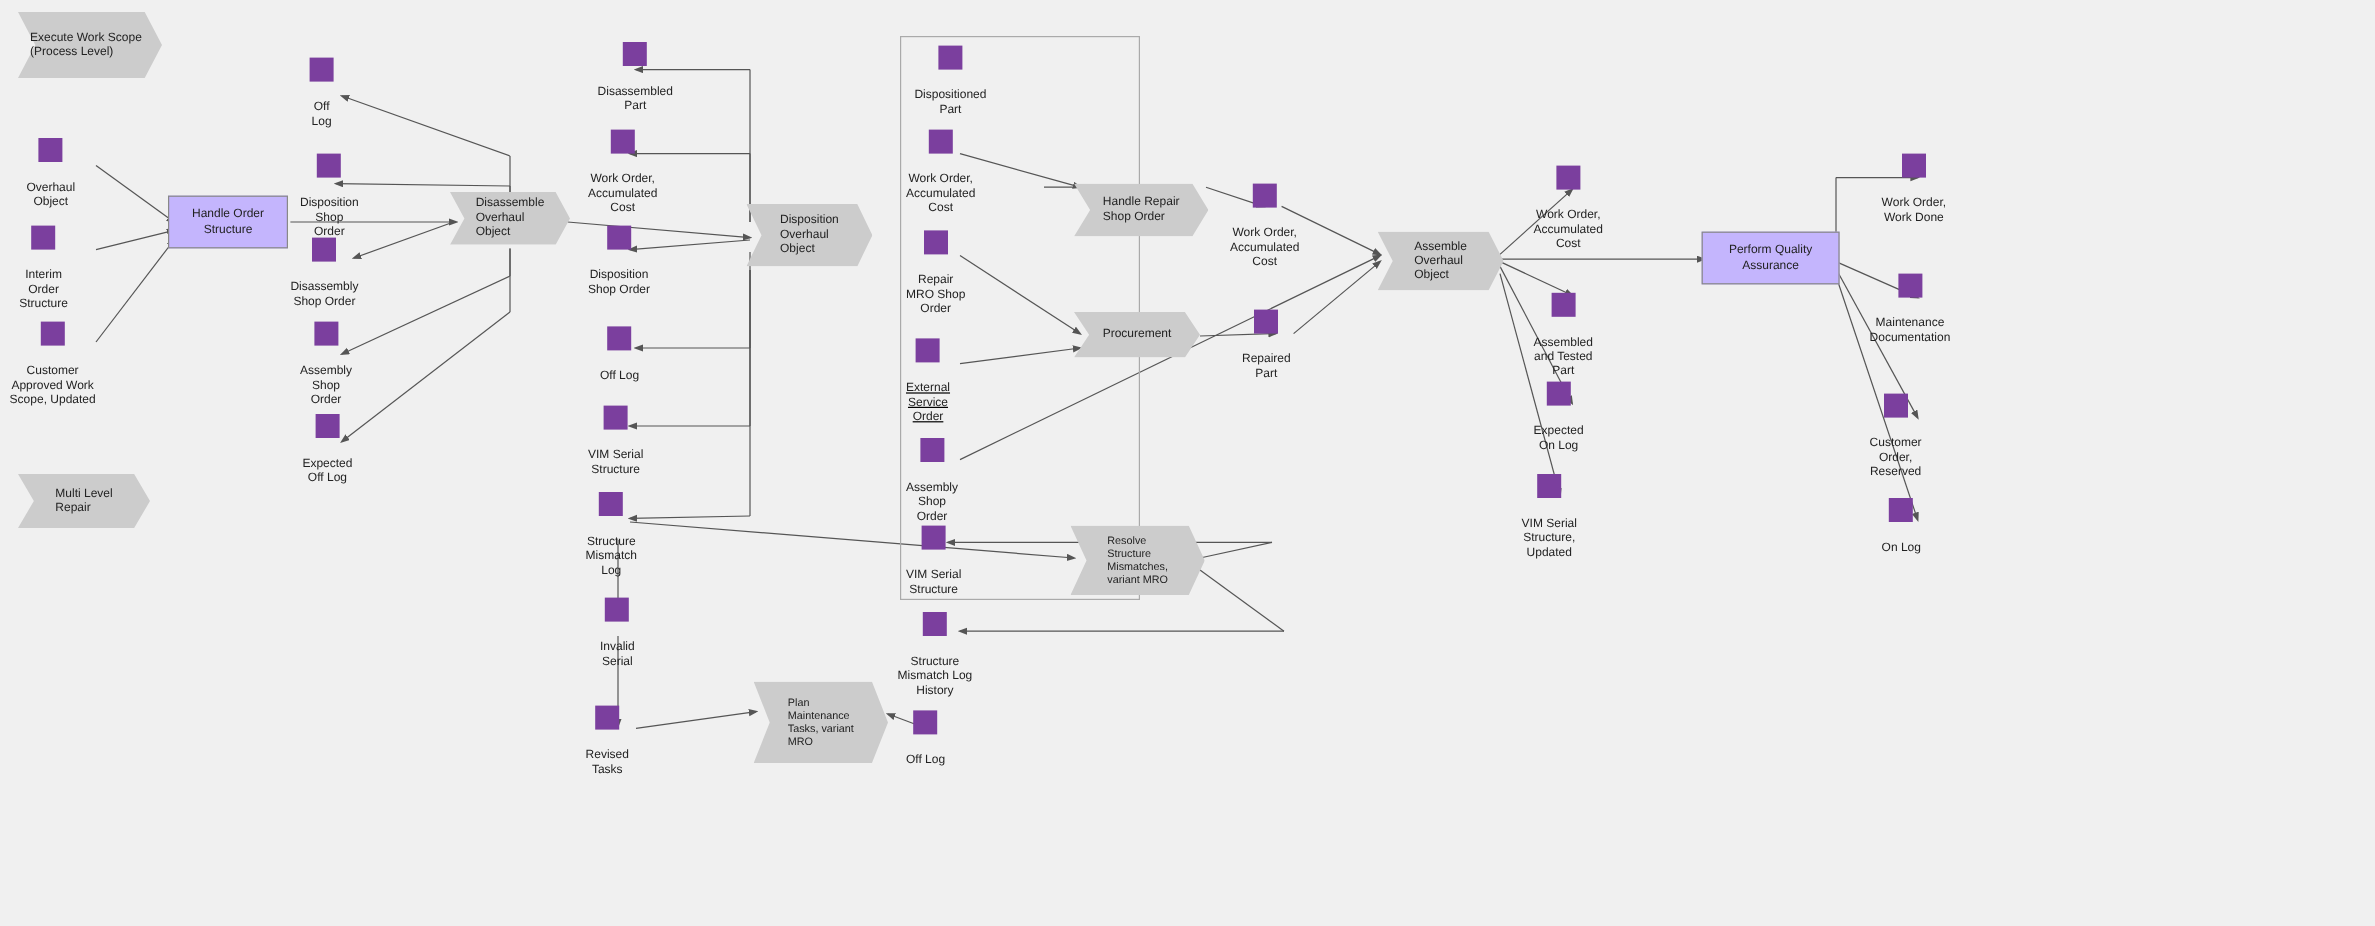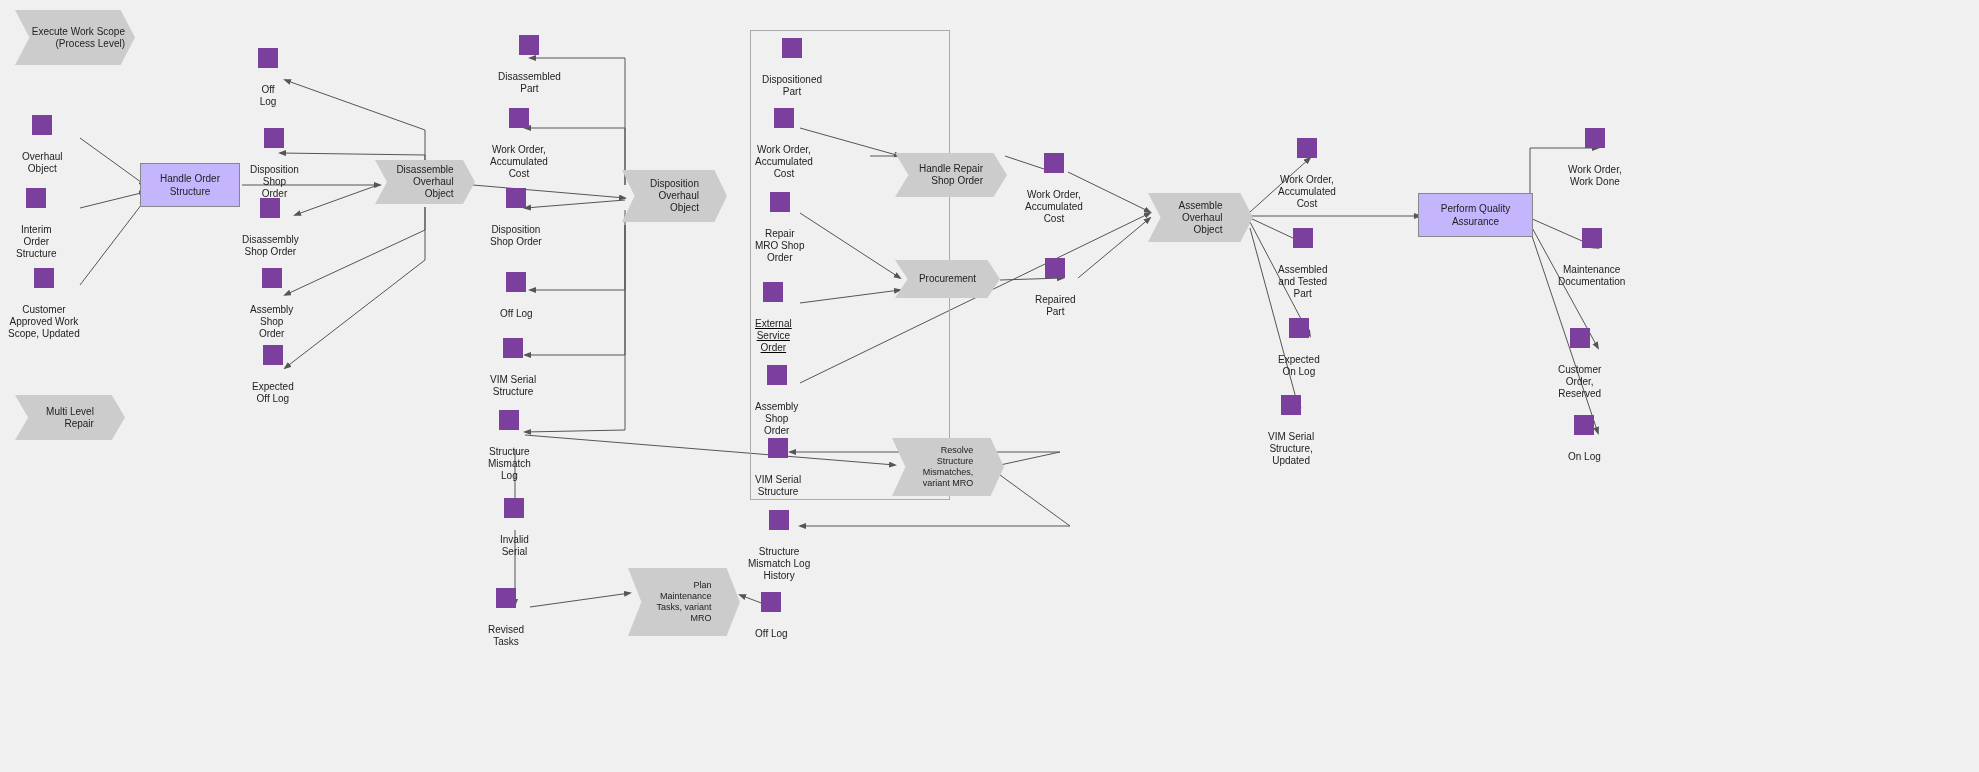--- a/index.html
+++ b/index.html
@@ -67,21 +67,21 @@
       background: #ccc;
       clip-path: polygon(0 0, 88% 0, 100% 50%, 88% 100%, 0 100%, 12% 50%);
       width: 100%;
       height: 100%;
     }
     .chevron-label {
       position: relative;
       z-index: 1;
       padding: 2px 10px;
       font-size: 10px;
-      text-align: right;
+      text-align: left;
       line-height: 1.2;
     }
     
     .connections {
       position: absolute;
       top: 0;
       left: 0;
       width: 1979px;
       height: 772px;
       pointer-events: none;
@@ -379,21 +379,21 @@
   <div class="chevron" style="left:1148px;top:193px;width:105px;height:49px;">
     <div class="chevron-shape"></div>
     <span class="chevron-label">Assemble<br>Overhaul<br>Object</span>
   </div>
 
   <div class="node" style="left:1278px;top:138px;">
     <div class="doc-icon"></div>
     <div class="node-label">Work Order,<br>Accumulated<br>Cost</div>
   </div>
 
-  <div class="node" style="left:1278px;top:228px;text-align:center;">
+  <div class="node" style="left:1278px;top:244px;text-align:center;">
     <div class="doc-icon"></div>
     <div class="node-label">Assembled<br>and Tested<br>Part</div>
   </div>
 
   <div class="node" style="left:1278px;top:318px;">
     <div class="doc-icon"></div>
     <div class="node-label">Expected<br>On Log</div>
   </div>
 
   <div class="node" style="left:1268px;top:395px;">

